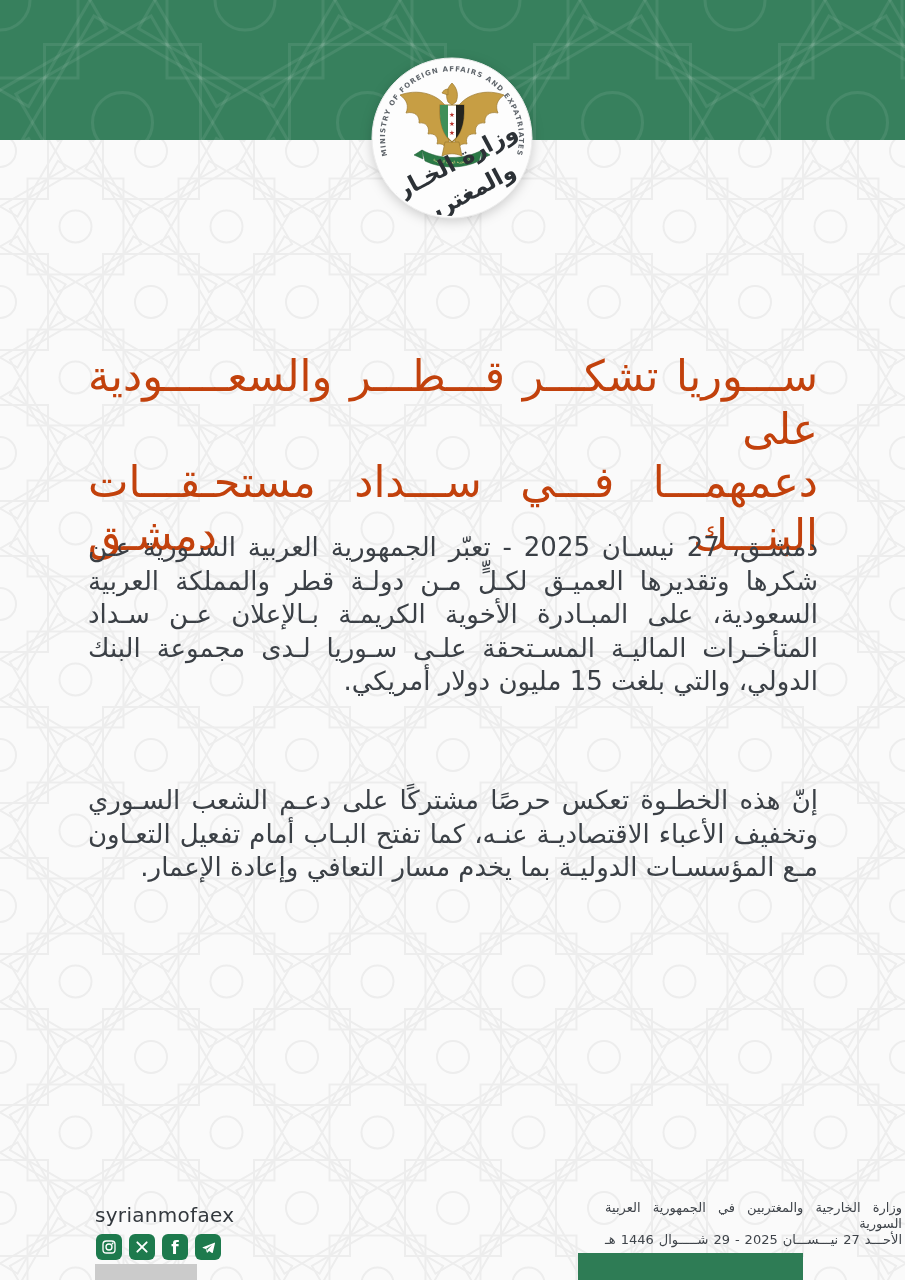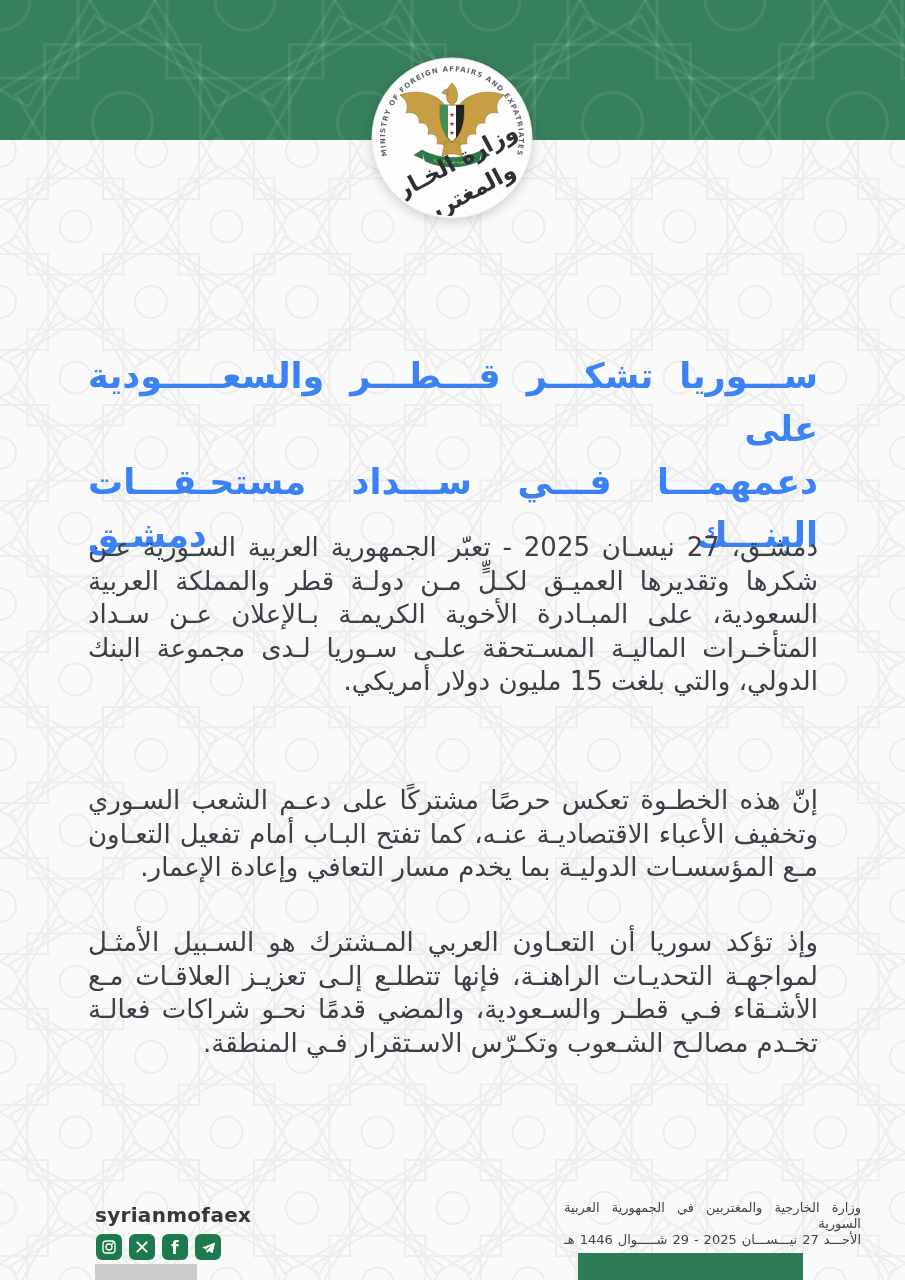--- a/index.html
+++ b/index.html
@@ -3,37 +3,37 @@
 <meta charset="utf-8">
 <style>
   html,body{margin:0;padding:0;background:#ffffff;}
   .page{position:relative;width:905px;height:1280px;overflow:hidden;background:#fafafa;
         font-family:"DejaVu Sans",sans-serif;}
   .bg-pattern{position:absolute;left:0;top:0;z-index:0;}
   .header-band{position:absolute;left:0;top:0;z-index:1;}
   .emblem{position:absolute;left:367px;top:53px;z-index:3;
           filter:drop-shadow(0 3px 6px rgba(0,0,0,.18));}
   .content{position:absolute;left:88px;width:730px;z-index:2;direction:rtl;}
-  .title-line{position:relative;font-size:35px;font-weight:700;line-height:53px;color:#3b82f6;
+  .title-line{position:relative;font-size:43px;font-weight:400;line-height:53px;color:#c2410c;
         text-align:justify;text-align-last:justify;white-space:normal;}
   .title-block{top:350px;}
   .para{position:absolute;left:88px;width:730px;z-index:2;direction:rtl;
         font-size:26px;line-height:33.5px;color:#3b4046;text-align:justify;margin:0;}
   .p1{top:531px;} .p2{top:784px;} .p3{top:926px;}
-  .handle{position:absolute;left:95px;top:1203px;z-index:2;font-size:20px;font-weight:700;
+  .handle{position:absolute;left:95px;top:1203px;z-index:2;font-size:20px;font-weight:400;
         color:#33383d;letter-spacing:.3px;}
   .social-row{position:absolute;left:96px;top:1234px;z-index:2;display:flex;gap:7px;}
   .social-btn{width:26px;height:26px;border-radius:6px;background:#1d7a4d;display:flex;
         align-items:center;justify-content:center;cursor:pointer;}
   .social-btn svg{display:block;}
   .fb-glyph{color:#fff;font-size:17px;font-weight:700;line-height:1;
         font-family:"DejaVu Sans",sans-serif;margin-top:3px;}
   .bar-gray{position:absolute;left:95px;top:1264px;width:102px;height:16px;background:#cbcbcb;z-index:2;}
   .bar-green{position:absolute;left:578px;top:1253px;width:225px;height:27px;background:#2e7c55;z-index:2;}
-  .footer-right{position:absolute;left:564px;top:1200px;width:297px;z-index:2;direction:rtl;
+  .footer-right{position:absolute;left:605px;top:1200px;width:297px;z-index:2;direction:rtl;
         color:#3f444a;}
   .footer-right .line{font-size:13px;line-height:16px;text-align:justify;text-align-last:justify;}
   .footer-right .line + .line{}
 </style>
 </head>
 <body>
 
 <div class="page">
 
   <svg class="bg-pattern" width="905" height="1280" aria-hidden="true">
@@ -125,21 +125,20 @@
     </g>
   </svg>
 
   <div class="content title-block" style="position:absolute;top:350px;">
     <div class="title-line">ســـوريا تشكـــر قـــطـــر والسعـــــودية على</div>
     <div class="title-line">دعمهمـــا فـــي ســـداد مستحـقـــات البنـــك دمشـق</div>
   </div>
 
   <p class="para p1">دمشـق، 27 نيسـان 2025 - تعبّر الجمهورية العربية السـورية عـن شكرها وتقديرها العميـق لكـلٍّ مـن دولـة قطر والمملكة العربية السعودية، على المبـادرة الأخوية الكريمـة بـالإعلان عـن سـداد المتأخـرات الماليـة المسـتحقة علـى سـوريا لـدى مجموعة البنك الدولي، والتي بلغت 15 مليون دولار أمريكي.</p>
   <p class="para p2">إنّ هذه الخطـوة تعكس حرصًا مشتركًا على دعـم الشعب السـوري وتخفيف الأعباء الاقتصاديـة عنـه، كما تفتح البـاب أمام تفعيل التعـاون مـع المؤسسـات الدوليـة بما يخدم مسار التعافي وإعادة الإعمار.</p>
-  <p class="para p3">وإذ تؤكد سوريا أن التعـاون العربي المـشترك هو السـبيل الأمثـل لمواجهـة التحديـات الراهنـة، فإنها تتطلـع إلـى تعزيـز العلاقـات مـع الأشـقاء فـي قطـر والسـعودية، والمضي قدمًا نحـو شراكات فعالـة تخـدم مصالـح الشـعوب وتكـرّس الاسـتقرار فـي المنطقة.</p>
 
   <div class="handle">syrianmofaex</div>
 
   <div class="social-row">
     <div class="social-btn">
       <svg width="16" height="16" viewBox="0 0 24 24" fill="none" stroke="#ffffff" stroke-width="2">
         <rect x="3" y="3" width="18" height="18" rx="5"></rect>
         <circle cx="12" cy="12" r="4.5"></circle>
         <circle cx="17.3" cy="6.7" r="1.4" fill="#ffffff" stroke="none"></circle>
       </svg>

